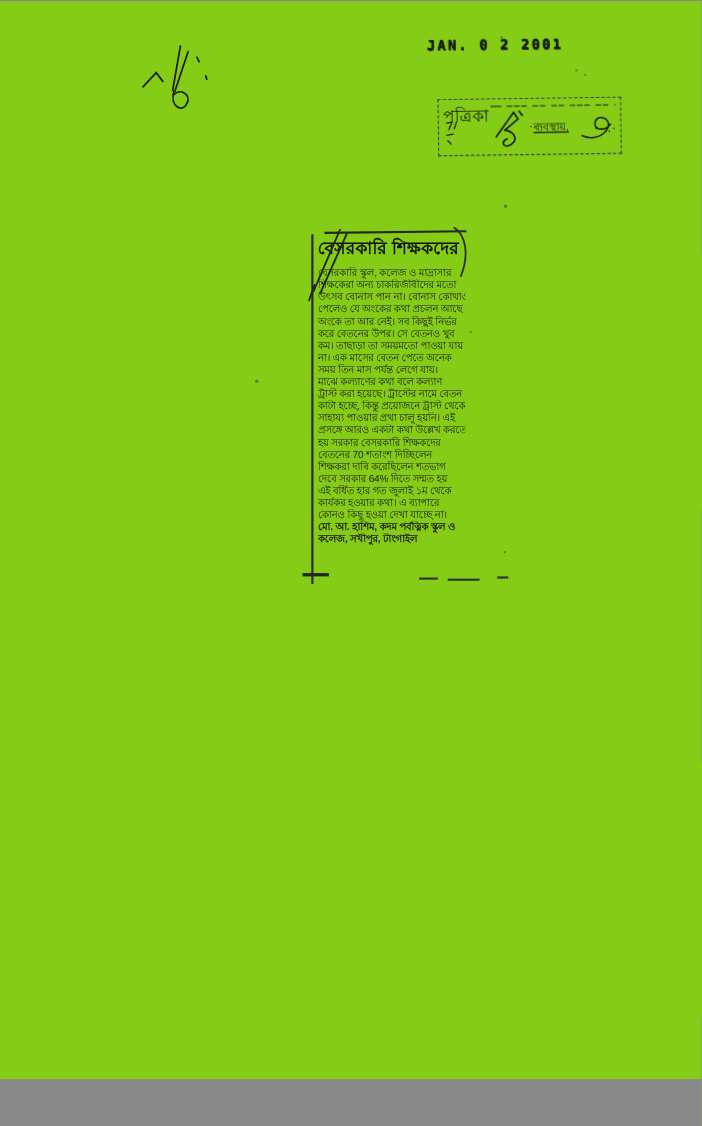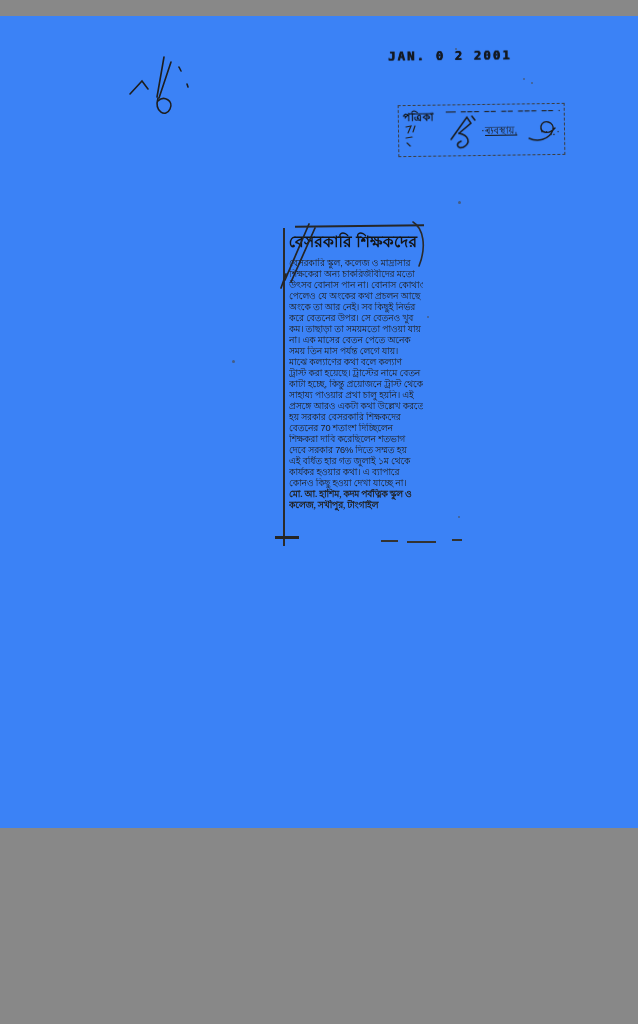--- a/index.html
+++ b/index.html
@@ -1,19 +1,19 @@
 <!DOCTYPE html>
 <html><head>
 <meta charset="utf-8">
 <style>
   * { margin:0; padding:0; box-sizing:border-box; }
   html,body { background:#888; }
   .page {
-    position:relative; width:638px; height:812px; margin:16px auto;
-    background:#3b82f6; overflow:hidden;
+    position:relative; width:638px; height:980px; margin:1px auto;
+    background:#84cc16; overflow:hidden;
     font-family:"Liberation Sans", sans-serif; color:#1a1a1a;
   }
   
   .hand-mark { position:absolute; left:124px; top:34px; }
   
   .date-stamp {
     position:absolute; left:388px; top:32px; width:130px;
     font-family:"DejaVu Sans Mono", monospace;
     font-weight:bold; font-size:12.5px; letter-spacing:2px;
     color:#101010; transform:rotate(-0.6deg);
@@ -22,21 +22,21 @@
     white-space:nowrap;
   }
   
   .stamp-box {
     position:absolute; left:398px; top:88px; width:167px; height:52px;
     border:1.6px dashed #3c3c3c; transform:rotate(-0.8deg);
     filter:blur(0.15px);
   }
   .stamp-label {
     position:absolute; left:4px; top:3px;
-    font-size:11px; font-weight:bold; color:#101010; letter-spacing:.5px;
+    font-size:15px; font-weight:normal; color:#101010; letter-spacing:.5px;
   }
   .stamp-dash-row {
     position:absolute; left:47px; top:1px; width:114px;
     font-size:10px; font-weight:bold; color:#222; letter-spacing:1px;
     white-space:nowrap; overflow:hidden;
   }
   .stamp-dots-left { position:absolute; left:82px; top:19px; font-size:11px; color:#222; letter-spacing:1px; }
   .stamp-note { position:absolute; left:86px; top:18px; font-size:10px; color:#161616;text-decoration:underline; }
   .stamp-dots-right { position:absolute; right:3px; top:19px; font-size:11px; color:#222; letter-spacing:1px; }
   .stamp-sig  { position:absolute; left:46px; top:8px; }
@@ -60,21 +60,21 @@
   .clip-headline {
     margin-top:9px; text-align:center;
     font-weight:bold; font-size:15.5px; line-height:22px;
     letter-spacing:.2px; color:#141414;
   }
   .clip-body { margin-top:5px; padding-left:6px; }
   .clip-body .line {
     height:11px; overflow:hidden; white-space:nowrap;
     font-size:9.2px; line-height:11px; letter-spacing:-0.2px; color:#202020;
   }
-  .clip-body .line.byline { font-weight:bold;font-family:Liberation Serif, serif; }
+  .clip-body .line.byline { font-weight:bold; }
   
   .bottom-dash-thick { position:absolute; left:275px; top:520px; width:24px; height:3px; background:#252525; }
   .bottom-dash-1 { position:absolute; left:381px; top:524px; width:17px; height:1.6px; background:#333; }
   .bottom-dash-2 { position:absolute; left:407px; top:525px; width:29px; height:1.6px; background:#333; }
   .bottom-dash-3 { position:absolute; left:452px; top:523px; width:10px; height:1.8px; background:#333; }
   
   .speck { position:absolute; background:#4a4a4a; border-radius:50%; opacity:.65; }
 </style>
 </head>
 <body>
@@ -149,21 +149,21 @@
         <div class="line">না। এক মাসের বেতন পেতে অনেক</div>
         <div class="line">সময় তিন মাস পর্যন্ত লেগে যায়।</div>
         <div class="line">মাঝে কল্যাণের কথা বলে কল্যাণ</div>
         <div class="line">ট্রাস্ট করা হয়েছে। ট্রাস্টের নামে বেতন</div>
         <div class="line">কাটা হচ্ছে, কিন্তু প্রয়োজনে ট্রাস্ট থেকে</div>
         <div class="line">সাহায্য পাওয়ার প্রথা চালু হয়নি। এই</div>
         <div class="line">প্রসঙ্গে আরও একটা কথা উল্লেখ করতে</div>
         <div class="line">হয় সরকার বেসরকারি শিক্ষকদের</div>
         <div class="line">বেতনের 70 শতাংশ দিচ্ছিলেন</div>
         <div class="line">শিক্ষকরা দাবি করেছিলেন শতভাগ</div>
-        <div class="line">দেবে সরকার 76% দিতে সম্মত হয়</div>
+        <div class="line">দেবে সরকার 64% দিতে সম্মত হয়</div>
         <div class="line">এই বর্ধিত হার গত জুলাই ১ম থেকে</div>
         <div class="line">কার্যকর হওয়ার কথা। এ ব্যাপারে</div>
         <div class="line">কোনও কিছু হওয়া দেখা যাচ্ছে না।</div>
         <div class="line byline">মো. আ. হাশিম, কদম পর্বত্নিক স্কুল ও</div>
         <div class="line byline">কলেজ, সখীপুর, টাংগাইল</div>
       </div>
   </div>
 
   <div class="bottom-dash-thick"></div>
   <div class="bottom-dash-1"></div>

